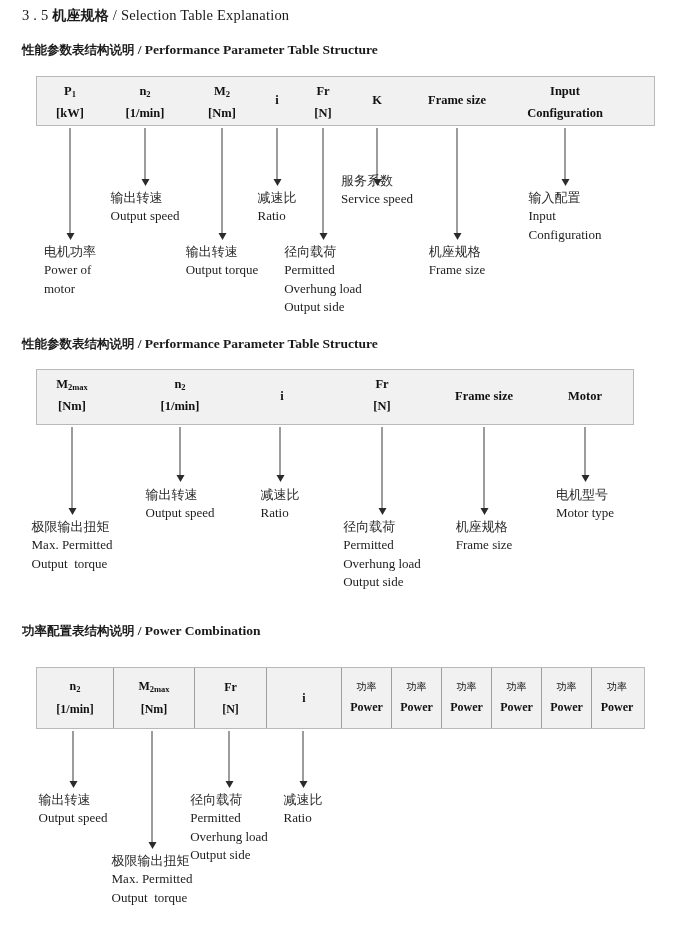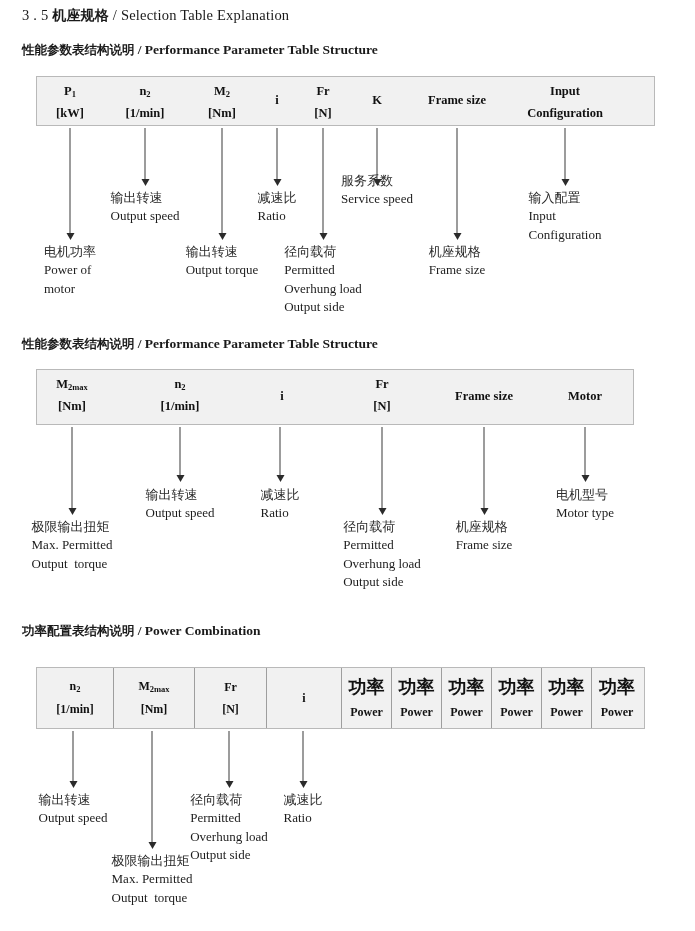--- a/index.html
+++ b/index.html
@@ -67,22 +67,22 @@
     font-size: 12px;
     line-height: 1.05;
     color: #111;
     position: relative;
   }
   .tcell.divided + .tcell.divided { border-left: 1px solid #9e9e9e; }
   .tcell .l1 { display: block; }
   .tcell .l2 { display: block; margin-top: 9px; }
   .tcell .l1.cn, .tcell .l2.cn {
     font-family: "DejaVu Sans", sans-serif;
-    font-weight: bold;
-    font-size: 18px;
+    font-weight: normal;
+    font-size: 10px;
   }
   .tcell .sub {
     font-size: 8.5px;
     vertical-align: -0.28em;
     font-weight: bold;
     letter-spacing: 0;
   }
 
   
   .hlabel {

